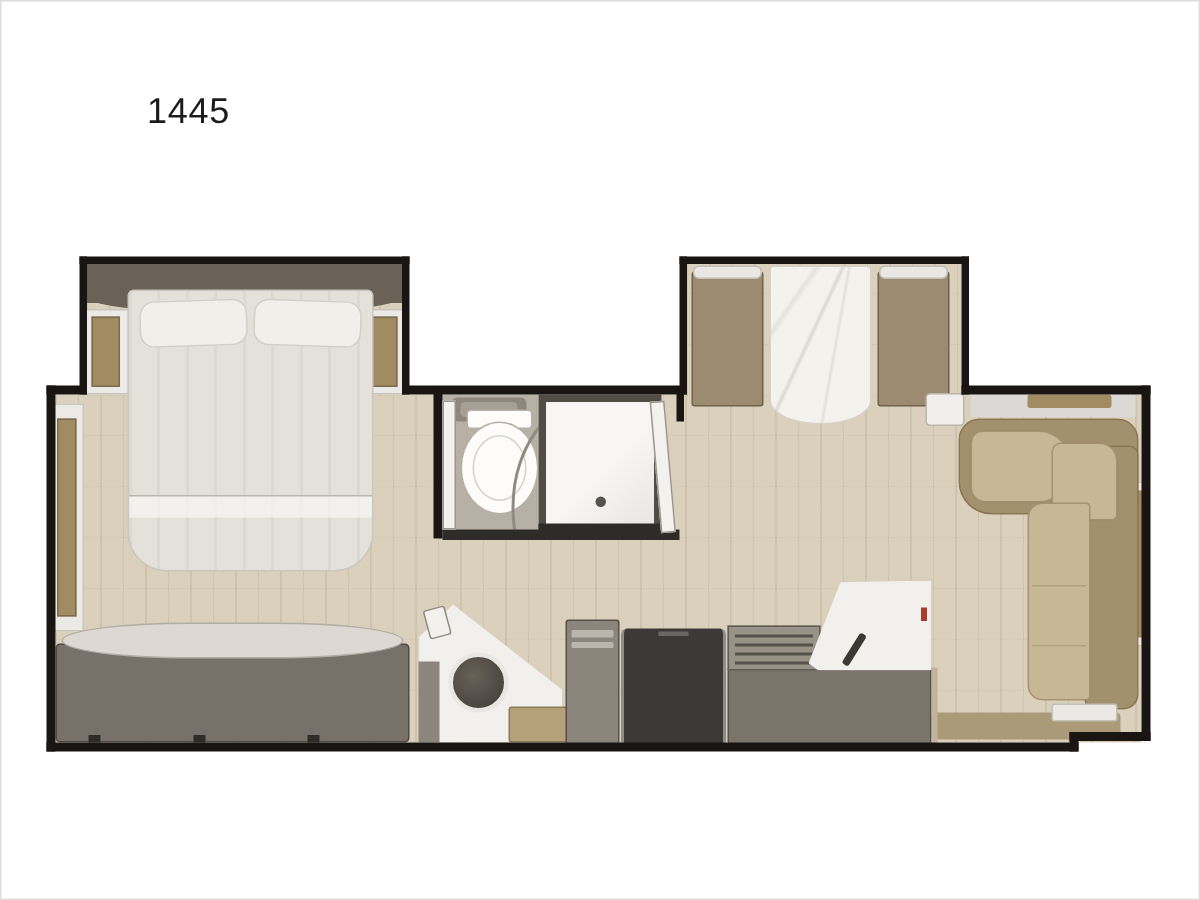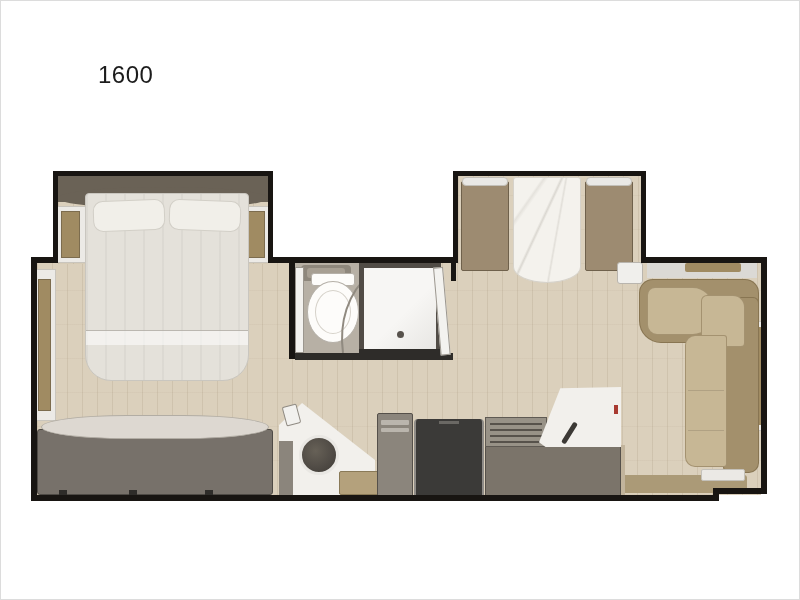--- a/index.html
+++ b/index.html
@@ -38,21 +38,21 @@
   .fridge{background:var(--fridge,#3b3a38);border-left:2px solid #8f8c88;border-right:2px solid #8f8c88;
           box-sizing:border-box;border-radius:4px;}
   .doorleaf{background:#f3f2ef;border:1px solid #9b968e;box-sizing:border-box;}
   .foot{background:#2e2c29;}
 </style>
 </head>
 <body>
 
 <div class="canvas">
 
-  <div class="model-label">1600</div>
+  <div class="model-label">1445</div>
 
   <div class="abs floor" style="left:36px;top:262px;width:724px;height:232px"></div>
   <div class="abs floor" style="left:57px;top:175px;width:210px;height:88px"></div>
   <div class="abs floor" style="left:457px;top:175px;width:183px;height:88px"></div>
   <div class="abs bathfloor" style="left:294px;top:262px;width:68px;height:92px"></div>
 
   <div class="abs headboard" style="left:57px;top:175px;width:210px;height:26px"></div>
   <div class="abs headboard" style="left:57px;top:186px;width:210px;height:22px;border-radius:50%"></div>
 
   <div class="abs whiteframe" style="left:55px;top:205px;width:30px;height:57px"></div>

